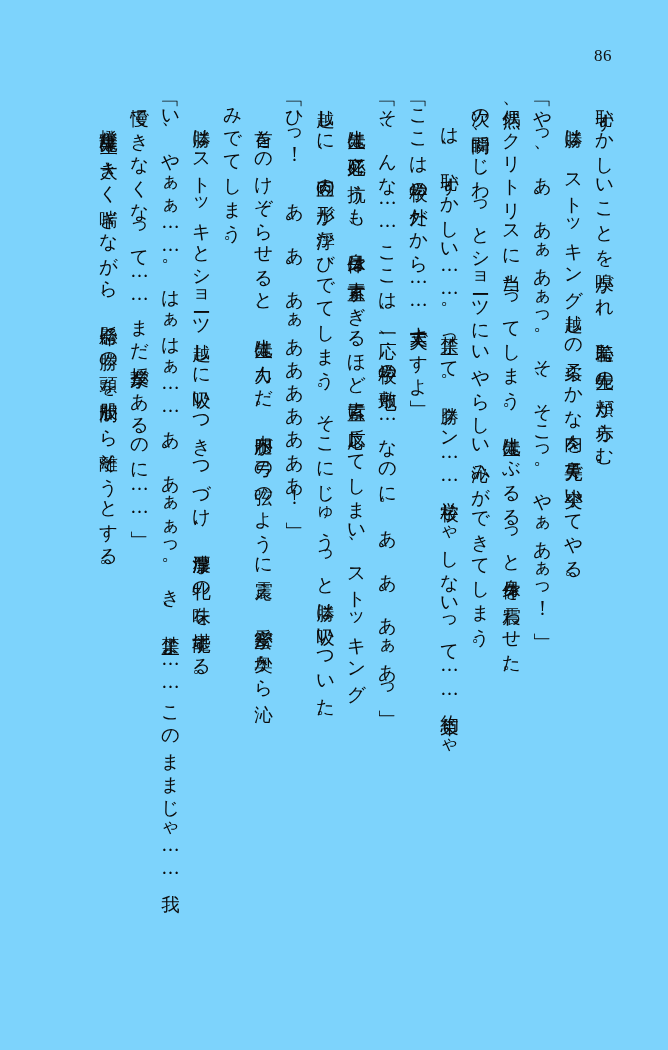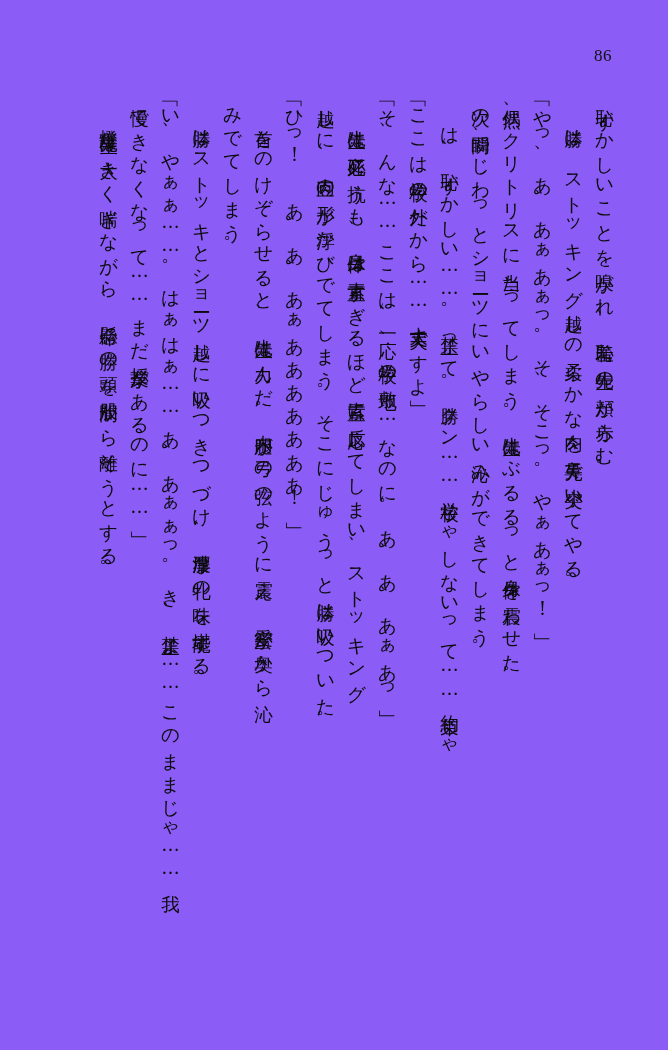--- a/index.html
+++ b/index.html
@@ -12,21 +12,21 @@
     height: 1050px;
     overflow: hidden;
     font-family: "DejaVu Serif", "Liberation Serif", serif;
     color: #000000;
   }
   .page {
     position: relative;
     width: 668px;
     height: 1050px;
     box-sizing: border-box;
-    background: #8b5cf6;
+    background: #7dd3fc;
   }
   .page-number {
     position: absolute;
     top: 46px;
     right: 56px;
     font-size: 17px;
     font-family: "Liberation Serif", "DejaVu Serif", serif;
     letter-spacing: 0.5px;
     color: #111;
   }

